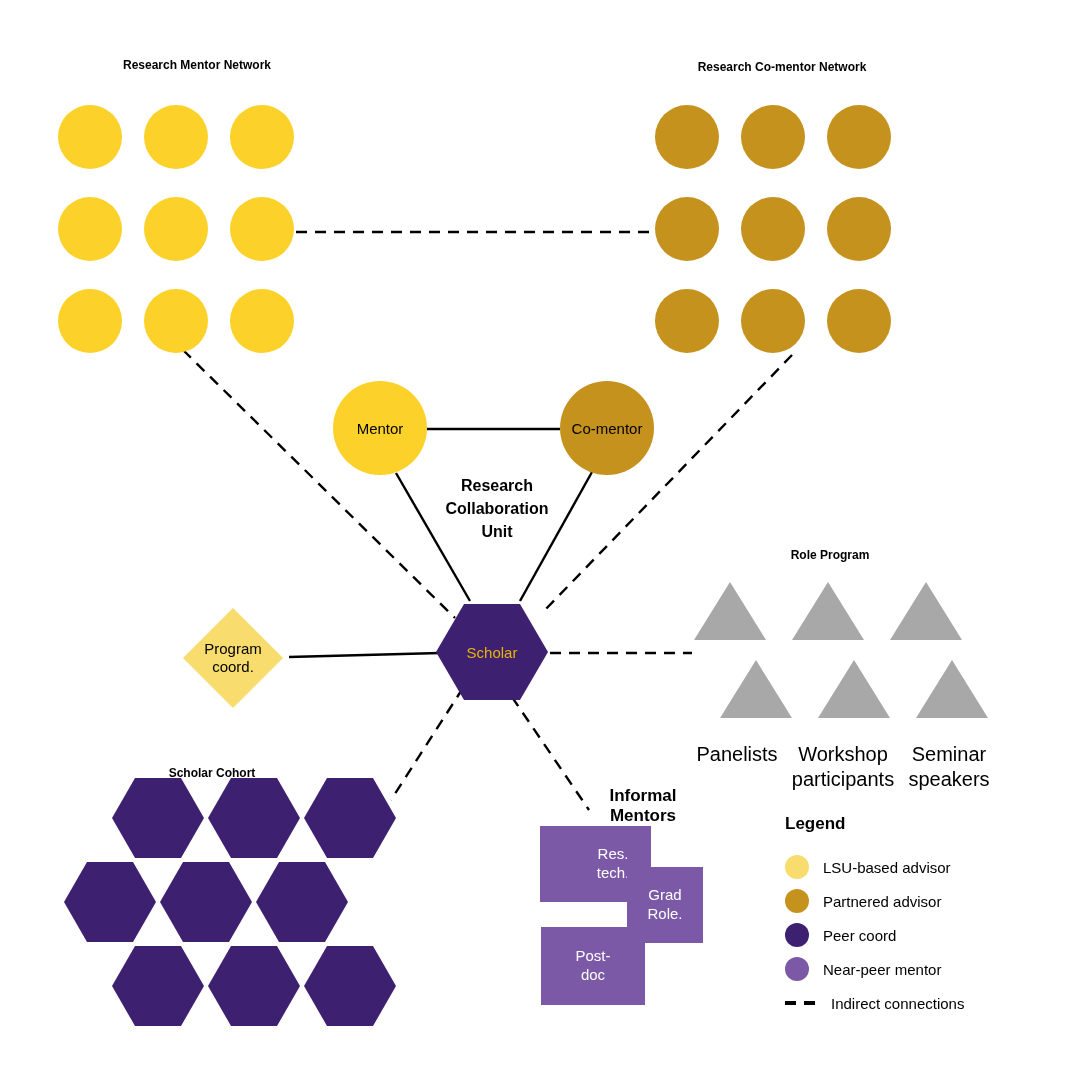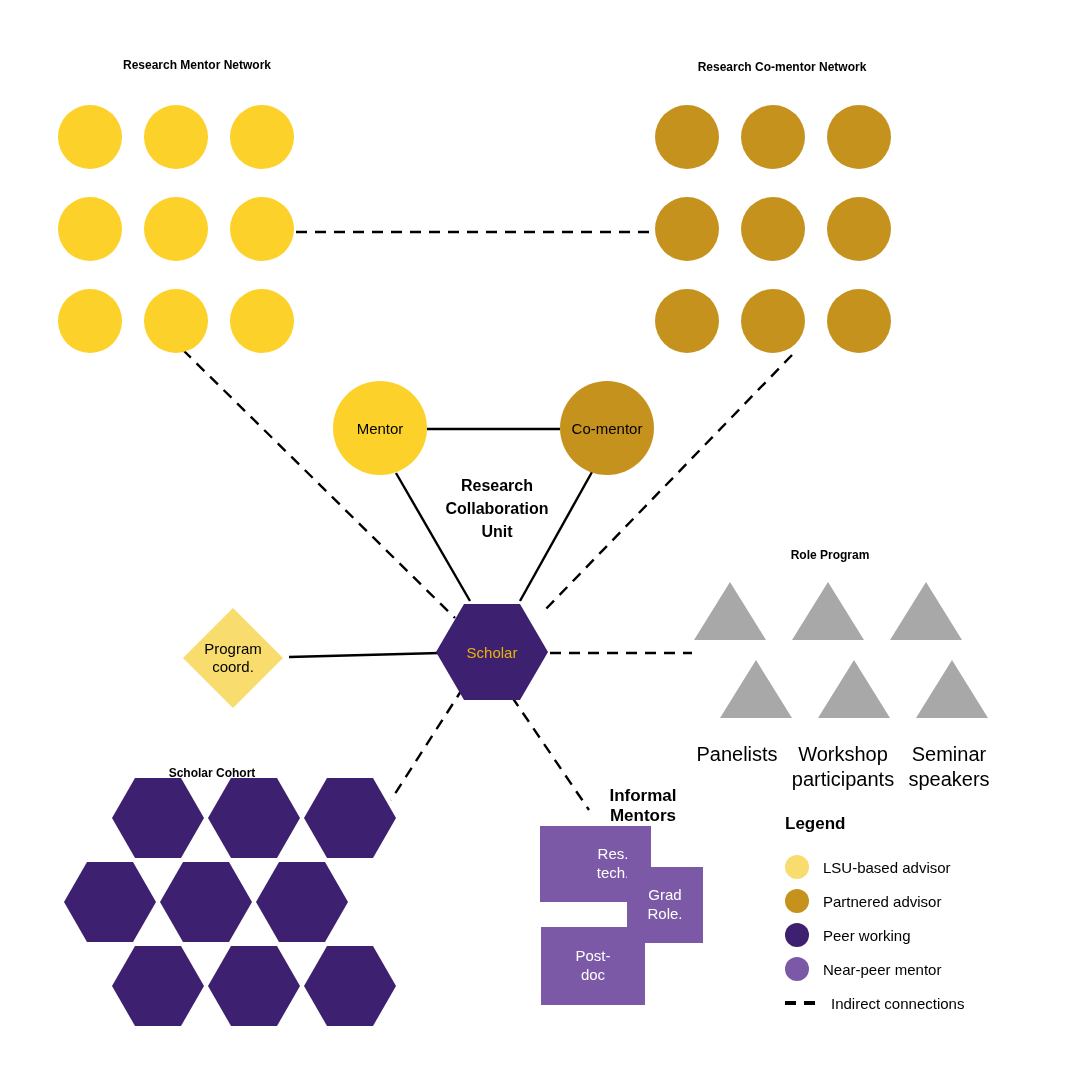--- a/index.html
+++ b/index.html
@@ -161,21 +161,21 @@
     <div class="legend-row">
       <div class="legend-swatch sw-lsu"></div>
       <div class="lbl">LSU-based advisor</div>
     </div>
     <div class="legend-row">
       <div class="legend-swatch sw-partner"></div>
       <div class="lbl">Partnered advisor</div>
     </div>
     <div class="legend-row">
       <div class="legend-swatch sw-peer"></div>
-      <div class="lbl">Peer working</div>
+      <div class="lbl">Peer coord</div>
     </div>
     <div class="legend-row">
       <div class="legend-swatch sw-nearpeer"></div>
       <div class="lbl">Near-peer mentor</div>
     </div>
     <div class="legend-row">
       <div class="legend-line dashed"></div>
       <div class="lbl">Indirect connections</div>
     </div>
   </div>

